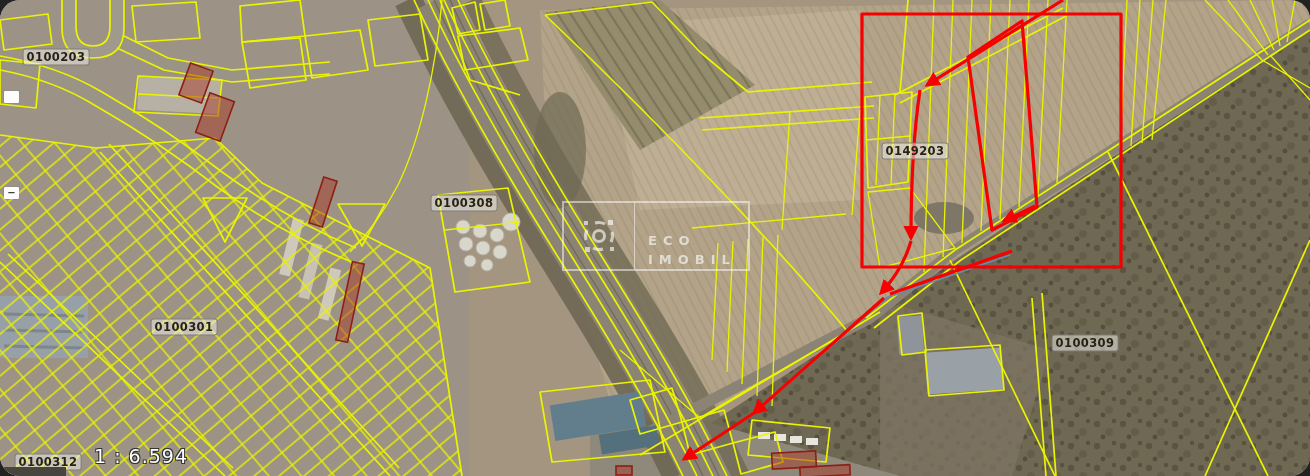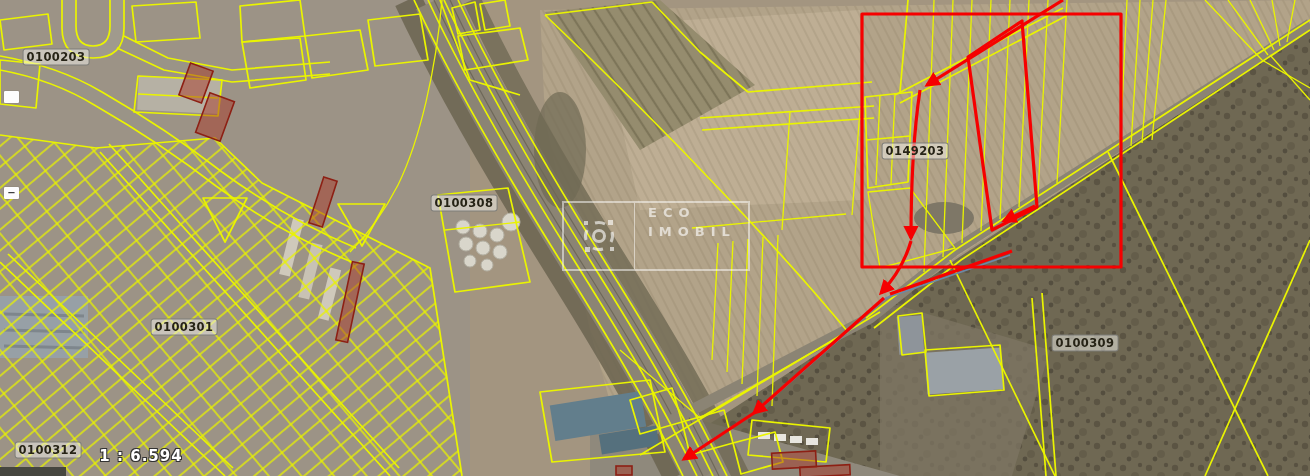--- a/index.html
+++ b/index.html
@@ -1,19 +1,20 @@
 <!DOCTYPE html>
 <html style="--cad: #eaf400; --hl: #f60000; --rp: #8d2014;"><head>
 <meta charset="utf-8">
 <style>
   html,body{margin:0;padding:0;background:#222;}
   #stage{
     position:relative;width:1310px;height:476px;overflow:hidden;
     font-family:"DejaVu Sans","Liberation Sans",sans-serif;
     background:#8b5cf6;
+    border-radius:20px;
   }
   #mapsvg{position:absolute;left:0;top:0;}
   
   .cad{stroke:var(--cad,#eaf400);stroke-width:1.7;fill:none;stroke-linejoin:round;}
   .cadthin{stroke:var(--cad,#eaf400);stroke-width:1.3;fill:none;}
   .mar{stroke:var(--rp,#8d2014);stroke-width:1.6;fill:rgba(168,57,40,.5);}
   .red{stroke:var(--hl,#f60000);fill:none;stroke-width:3.2;stroke-linejoin:round;}
   
   .plabel{
     position:absolute;transform:translate(-50%,-50%);
@@ -21,32 +22,32 @@
     background:rgba(245,245,240,.5);border:1px solid rgba(120,120,115,.9);
     border-radius:3px;padding:0 3px;line-height:15px;white-space:nowrap;
   }
   #city-label{
     position:absolute;transform:translate(-50%,-50%);
     font-size:23px;font-weight:bold;color:#1e1e1e;letter-spacing:.5px;
     text-shadow:0 0 2px rgba(255,255,255,.55);white-space:nowrap;
   }
   #scale-label{
     position:absolute;transform:translate(-50%,-50%);
-    font-size:15px;font-weight:bold;color:#fff;letter-spacing:1px;white-space:nowrap;
+    font-size:19px;font-weight:normal;color:#fff;letter-spacing:1px;white-space:nowrap;
     text-shadow:-1px -1px 0 #333,1px -1px 0 #333,-1px 1px 0 #333,1px 1px 0 #333;
   }
   
   #watermark{
     position:absolute;left:562px;top:201px;width:188px;height:70px;
     border:2px solid rgba(255,255,255,.5);display:flex;align-items:stretch;
     box-sizing:border-box;
   }
   #wm-logo{width:70px;display:flex;align-items:center;justify-content:center;
     border-right:1px solid rgba(255,255,255,.5);}
-  #wm-text{flex:1;display:flex;flex-direction:column;justify-content:flex-start;
+  #wm-text{flex:1;display:flex;flex-direction:column;justify-content:flex-end;
     padding-left:13px;color:rgba(255,255,255,.62);font-size:13px;font-weight:bold;
     letter-spacing:6px;line-height:19px;}
   
   .edgebox{
     position:absolute;width:15px;height:12px;background:#fdfdfd;
     border-radius:1px;display:flex;align-items:center;justify-content:center;
     font-size:10px;font-weight:bold;color:#333;line-height:10px;
     box-shadow:0 0 1px rgba(0,0,0,.4);
   }
   #bottom-bar{position:absolute;left:0;top:467px;width:66px;height:9px;background:#46463f;}
@@ -276,21 +277,21 @@
     <path class="red" d="M884,298 L754,413" marker-end="url(#arr)"></path>
     <path class="red" d="M754,413 L684,459" marker-end="url(#arr)"></path>
   </g>
 </svg>
 
   <div class="plabel" style="left: 56px; top: 57px;">0100203</div>
   <div class="plabel" style="left: 464px; top: 203px;">0100308</div>
   <div class="plabel" style="left: 915px; top: 117px; margin-top: 34px;">0149203</div>
   <div class="plabel" style="left: 184px; top: 327px;">0100301</div>
   <div class="plabel" style="left: 1074px; top: 343px; margin-left: 11px;">0100309</div>
-  <div class="plabel" style="left: 48px; top: 450px;">0100312</div>
+  <div class="plabel" style="left: 48px; top: 462px;">0100312</div>
 
   <div id="scale-label" style="left: 141px; top: 456px;">1 : 6.594</div>
 
   <div id="watermark">
     <div id="wm-logo">
       <svg width="36" height="36" viewBox="-18 -18 36 36">
         <g stroke="rgba(255,255,255,.62)" fill="none" stroke-width="3">
           <circle r="5.5"></circle>
           <path d="M -4,-13 A 13.6,13.6 0 0 1 6,-12"></path>
           <path d="M 13,-4 A 13.6,13.6 0 0 1 12,6"></path>

